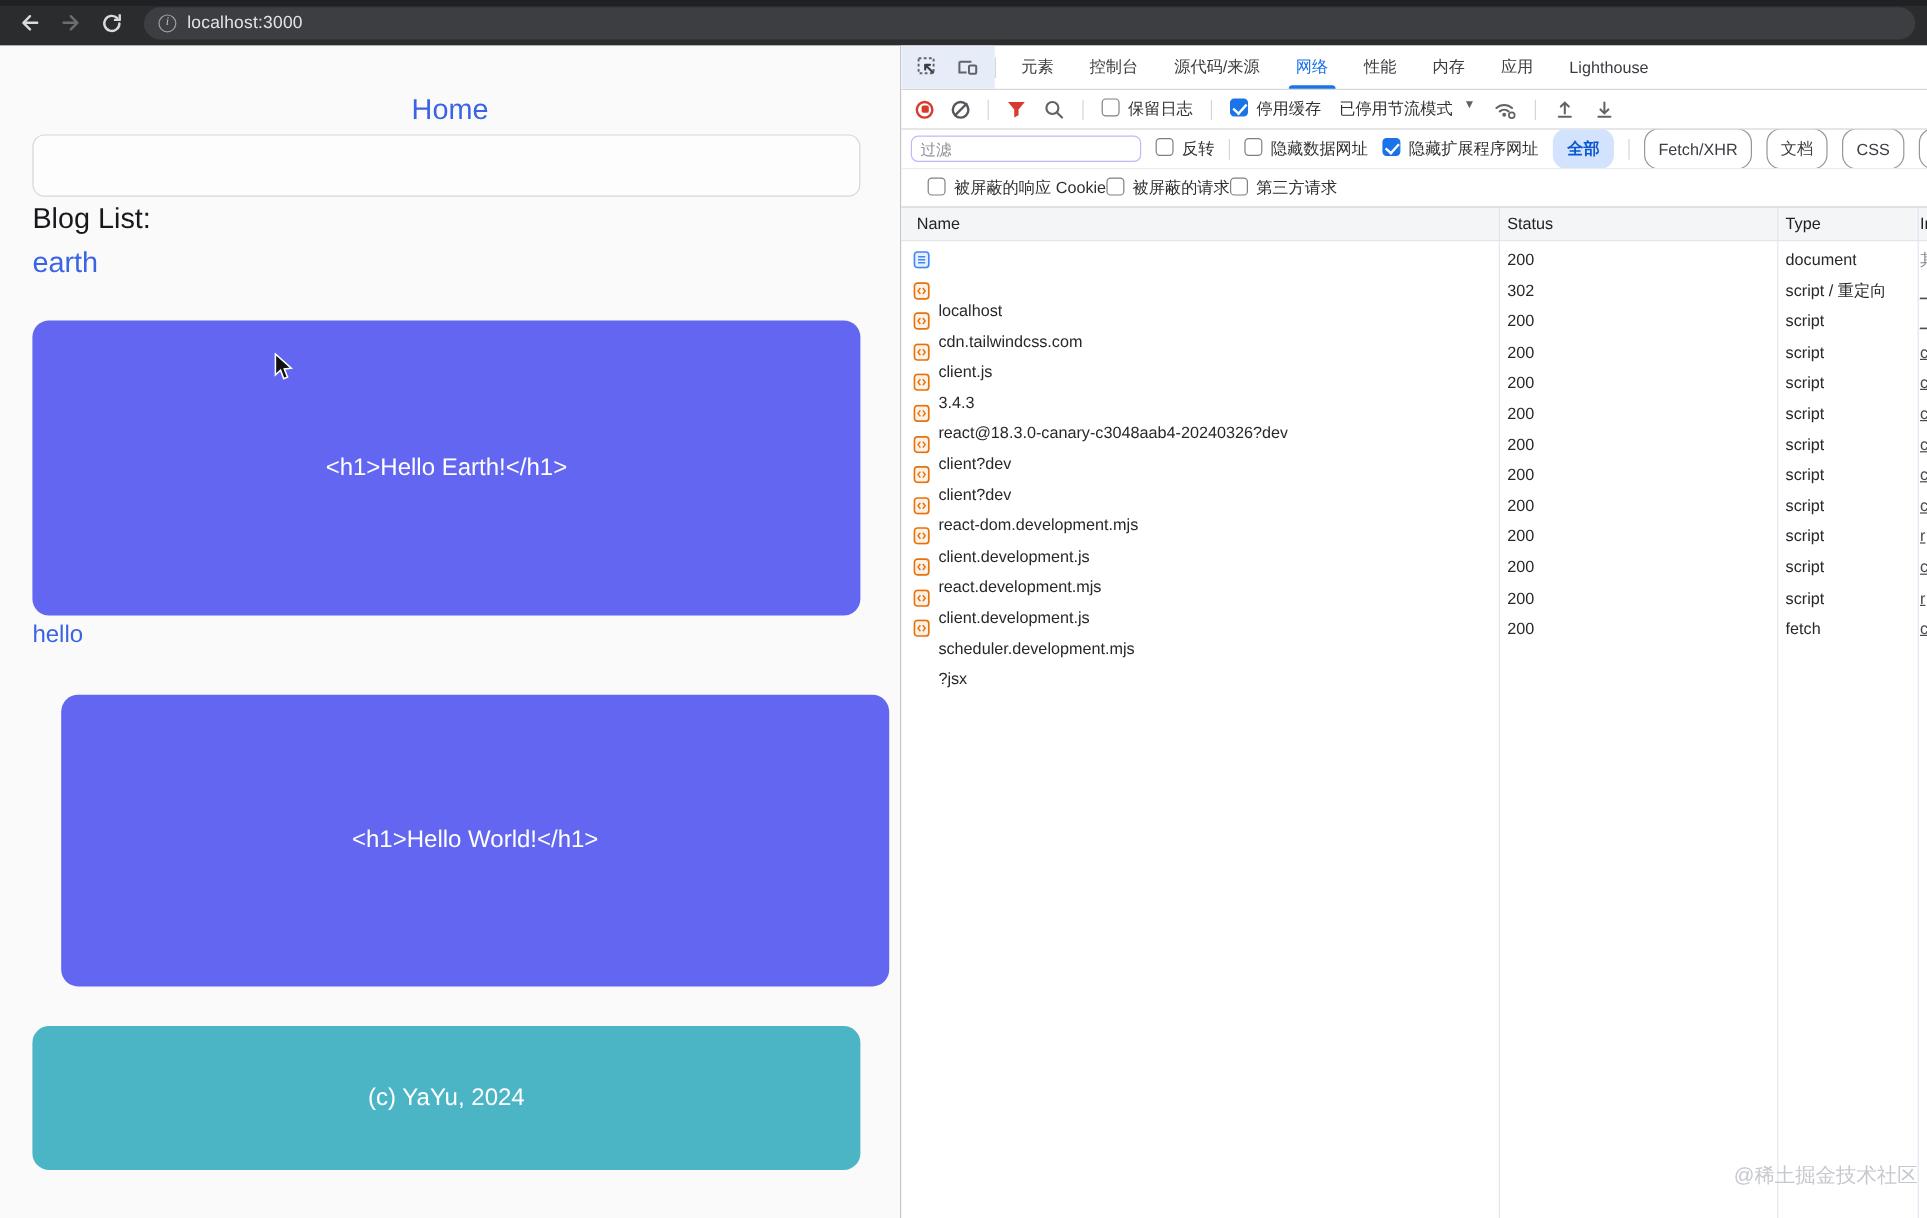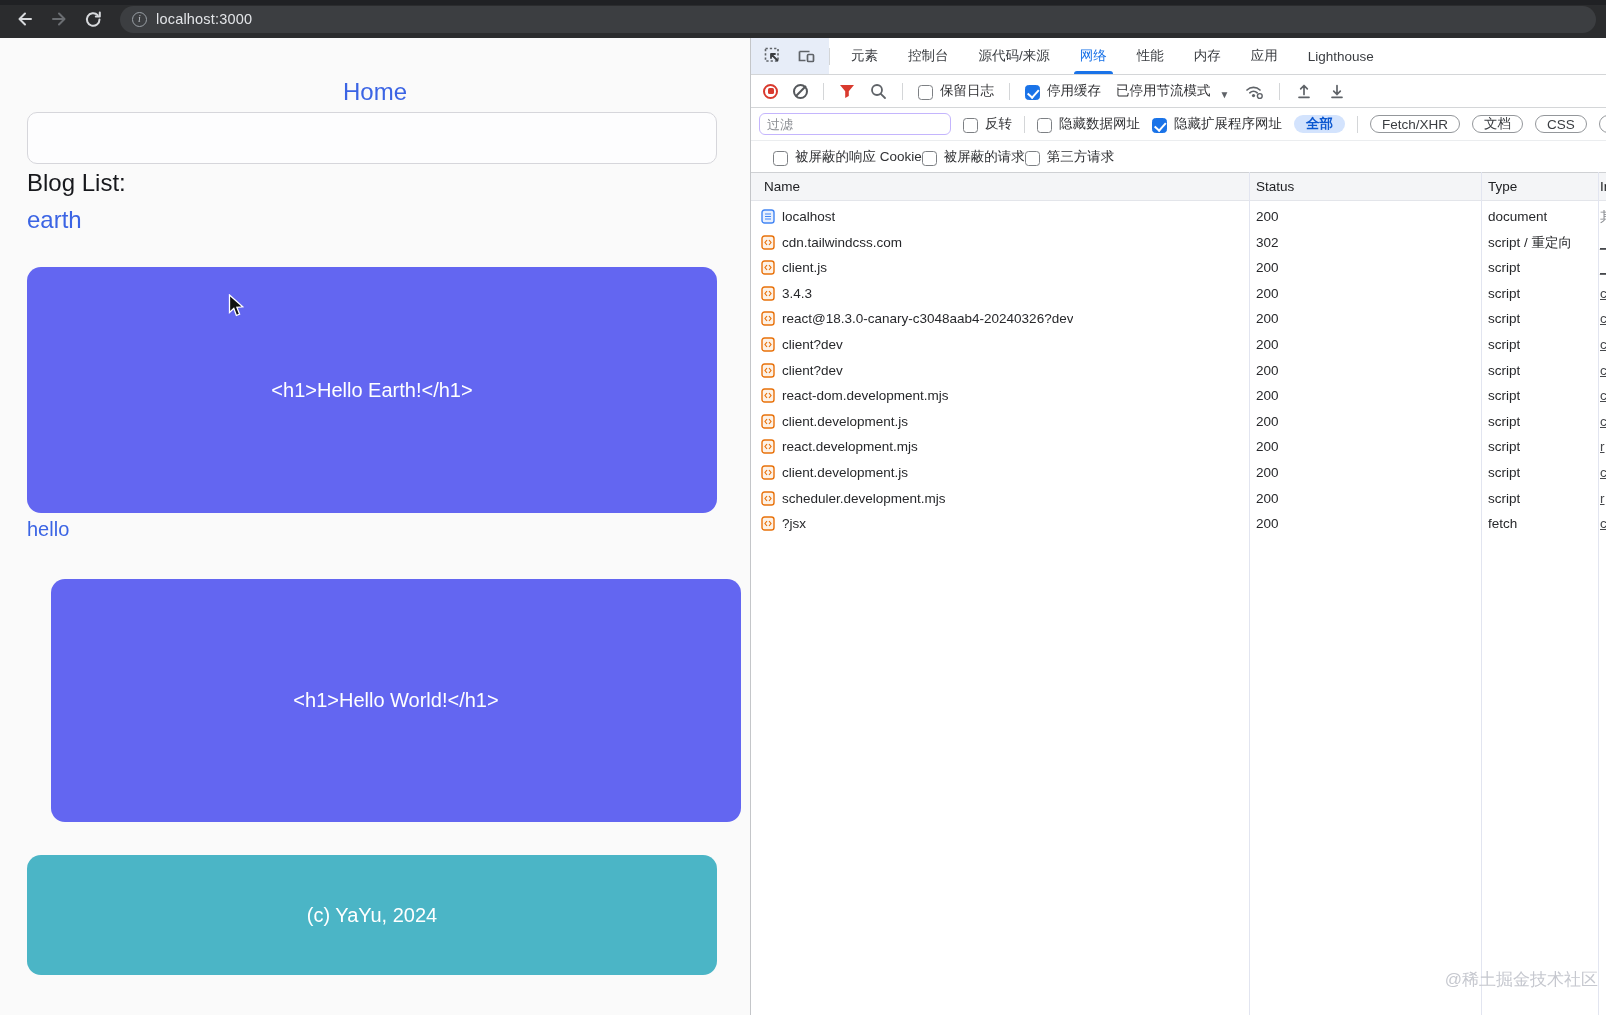--- a/index.html
+++ b/index.html
@@ -38,28 +38,28 @@
   .vdiv { width:1px; height:17px; background:#d4d6d8; align-self:center; flex:0 0 auto; }
   .dt-tabs { display:flex; align-items:stretch; margin-left:6px; }
   .dt-tab { display:flex; align-items:center; margin:0 15px; color:#3a3d41; position:relative; white-space:nowrap; }
   .dt-tab.active { color:#1a73e8; }
   .dt-tab.active::after { content:""; position:absolute; left:-6px; right:-6px; bottom:0; height:3px; background:#1a73e8; border-radius:3px 3px 0 0; }
 
   
   .dt-toolbar { position:absolute; top:37px; left:0; right:0; height:33px; border-bottom:1px solid #d4d6d8; display:flex; align-items:center; gap:15px; padding:0 12px; }
   .dt-filterrow { position:absolute; top:70px; left:0; right:0; height:33px; border-bottom:1px solid #ebedef; display:flex; align-items:center; gap:12px; padding:0 8px; overflow:hidden; }
   .dt-optionsrow { position:absolute; top:103px; left:12px; right:0; height:31px; display:flex; align-items:center; padding:0 10px; }
-  .chk-group { display:flex; align-items:flex-end; gap:7px; white-space:nowrap; }
+  .chk-group { display:flex; align-items:flex-start; gap:7px; white-space:nowrap; }
   .chk { width:15px; height:15px; border:1.6px solid #7d8084; border-radius:3.5px; background:#fff; position:relative; flex:0 0 auto; }
   .chk.checked { background:#1a73e8; border-color:#1a73e8; }
   .chk.checked::after { content:""; position:absolute; left:4.2px; top:1.2px; width:4.5px; height:8.5px; border-right:2px solid #fff; border-bottom:2px solid #fff; transform:rotate(42deg); }
   .caret { color:#5f6368; font-size:10px; margin-left:2px; }
   .filter-input { width:193px; height:22px; border:1px solid #c4b5fd; border-radius:6px; font-size:13px; padding:0 7px; outline:none; background:#fff; }
   .filter-input::placeholder { color:#8b8e93; }
-  .pill { height:18px; display:flex; align-items:center; padding:0 11px; border-radius:12px; border:1px solid #94979b; color:#3a3d41; white-space:nowrap; background:#fff; flex:0 0 auto; }
+  .pill { height:34px; display:flex; align-items:center; padding:0 11px; border-radius:12px; border:1px solid #94979b; color:#3a3d41; white-space:nowrap; background:#fff; flex:0 0 auto; }
   .pill.selected { border:none; background:#d3e3fd; color:#0b57d0; font-weight:bold; padding:0 12px; }
   .pill.partial { width:26px; margin-right:-18px; }
 
   
   .tbtn { display:flex; align-items:center; justify-content:center; flex:0 0 auto; }
   .rec { width:15px; height:15px; border:2px solid #d93a2e; border-radius:50%; position:relative; }
   .rec::after { content:""; position:absolute; left:2.5px; top:2.5px; width:6px; height:6px; background:#d93a2e; border-radius:1.5px; }
   .clearbtn { width:15px; height:15px; border:2px solid #55585c; border-radius:50%; position:relative; }
   .clearbtn::after { content:""; position:absolute; left:4.8px; top:-1.5px; width:2px; height:14px; background:#55585c; transform:rotate(45deg); }
 
@@ -69,21 +69,21 @@
   .col-name  { left:13px; }
   .col-status{ left:505px; }
   .col-type  { left:737px; }
   .col-init  { left:849px; }
   .col-line { position:absolute; top:134px; bottom:0; width:1px; background:#e2e5f0; }
   .cl1 { left:498px; } .cl2 { left:730px; } .cl3 { left:847px; }
 
   .net-row { position:absolute; left:0; right:0; height:25.6px; }
   .net-row span { position:absolute; top:0; line-height:25.6px; white-space:nowrap; color:#27282b; }
   .net-icon { left:10px; top:5px !important; line-height:normal !important; }
-  .net-name { left:31px; max-width:460px; overflow:hidden; }
+  .net-name { left:31px; max-width:460px; overflow:hidden;margin-top:42px; }
   .net-status { left:505px; }
   .net-type { left:737px; max-width:107px; overflow:hidden; }
   .net-init { left:849px; }
   .init-link { text-decoration:underline; color:#46484c !important; cursor:pointer; }
   .init-plain { color:#84878c !important; }
 
   .watermark { position:absolute; right:8px; bottom:24px; font-size:17px; color:#c6c8cf; white-space:nowrap; }
 </style>
 </head>
 <body>

